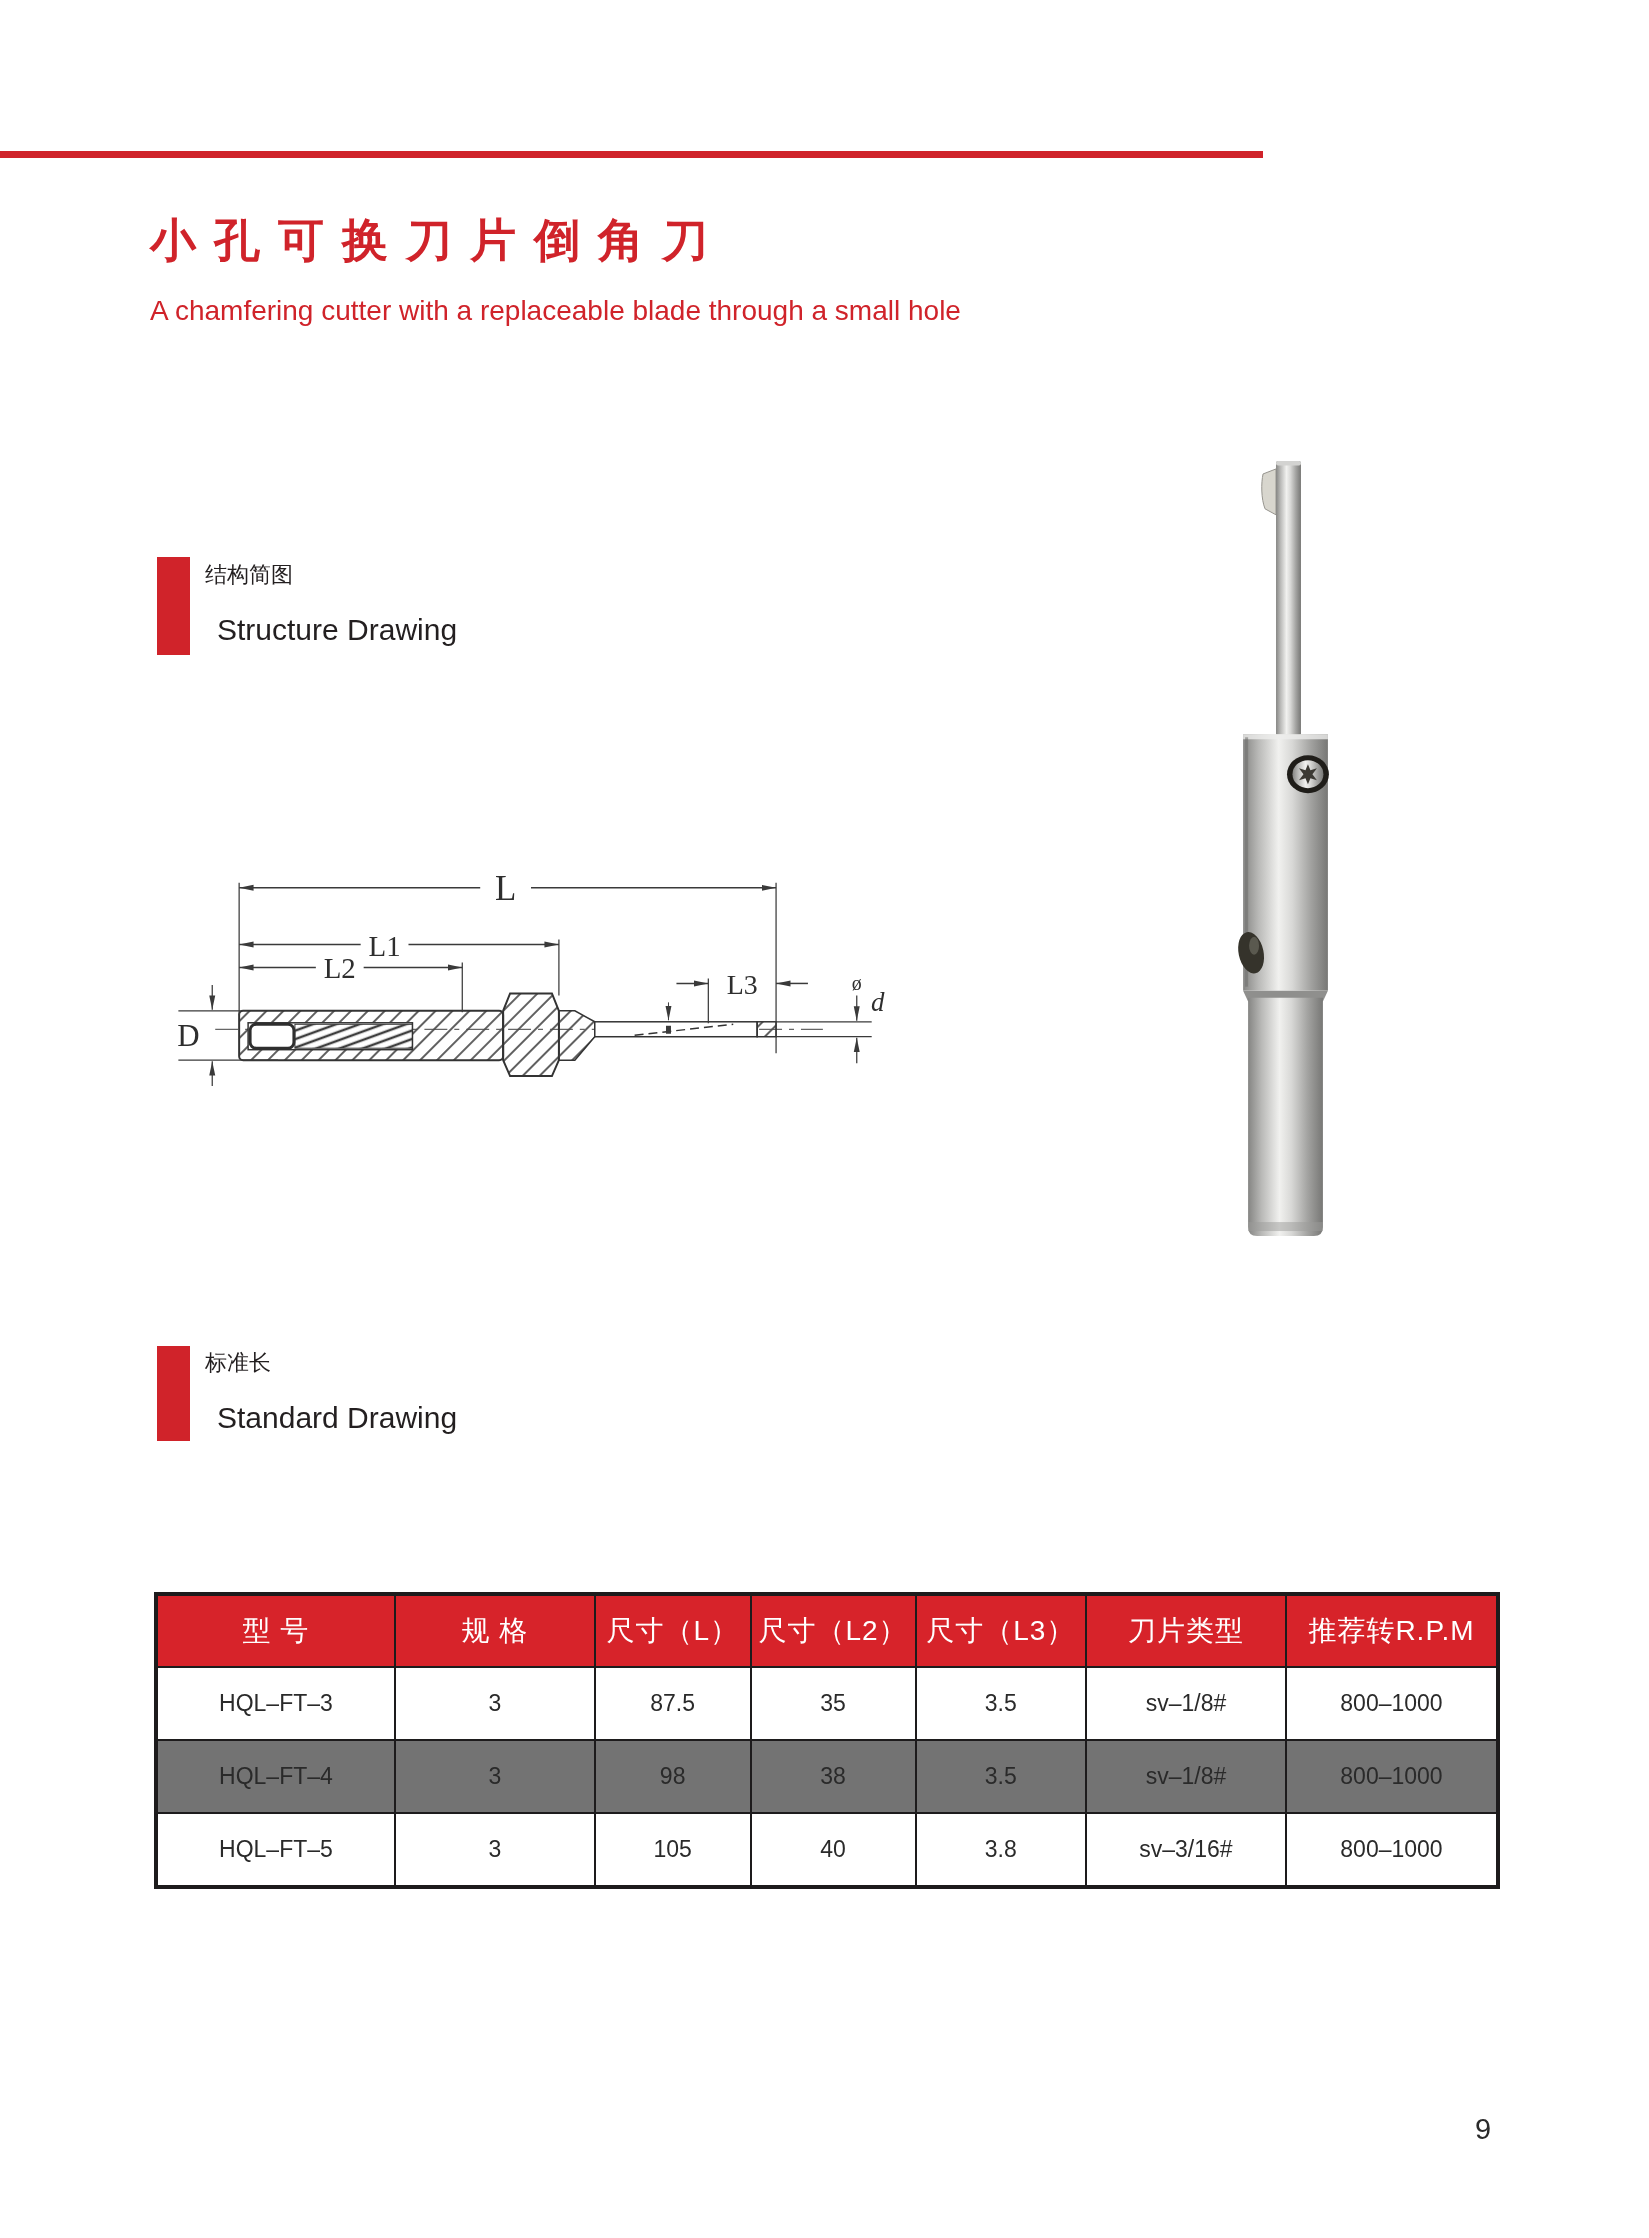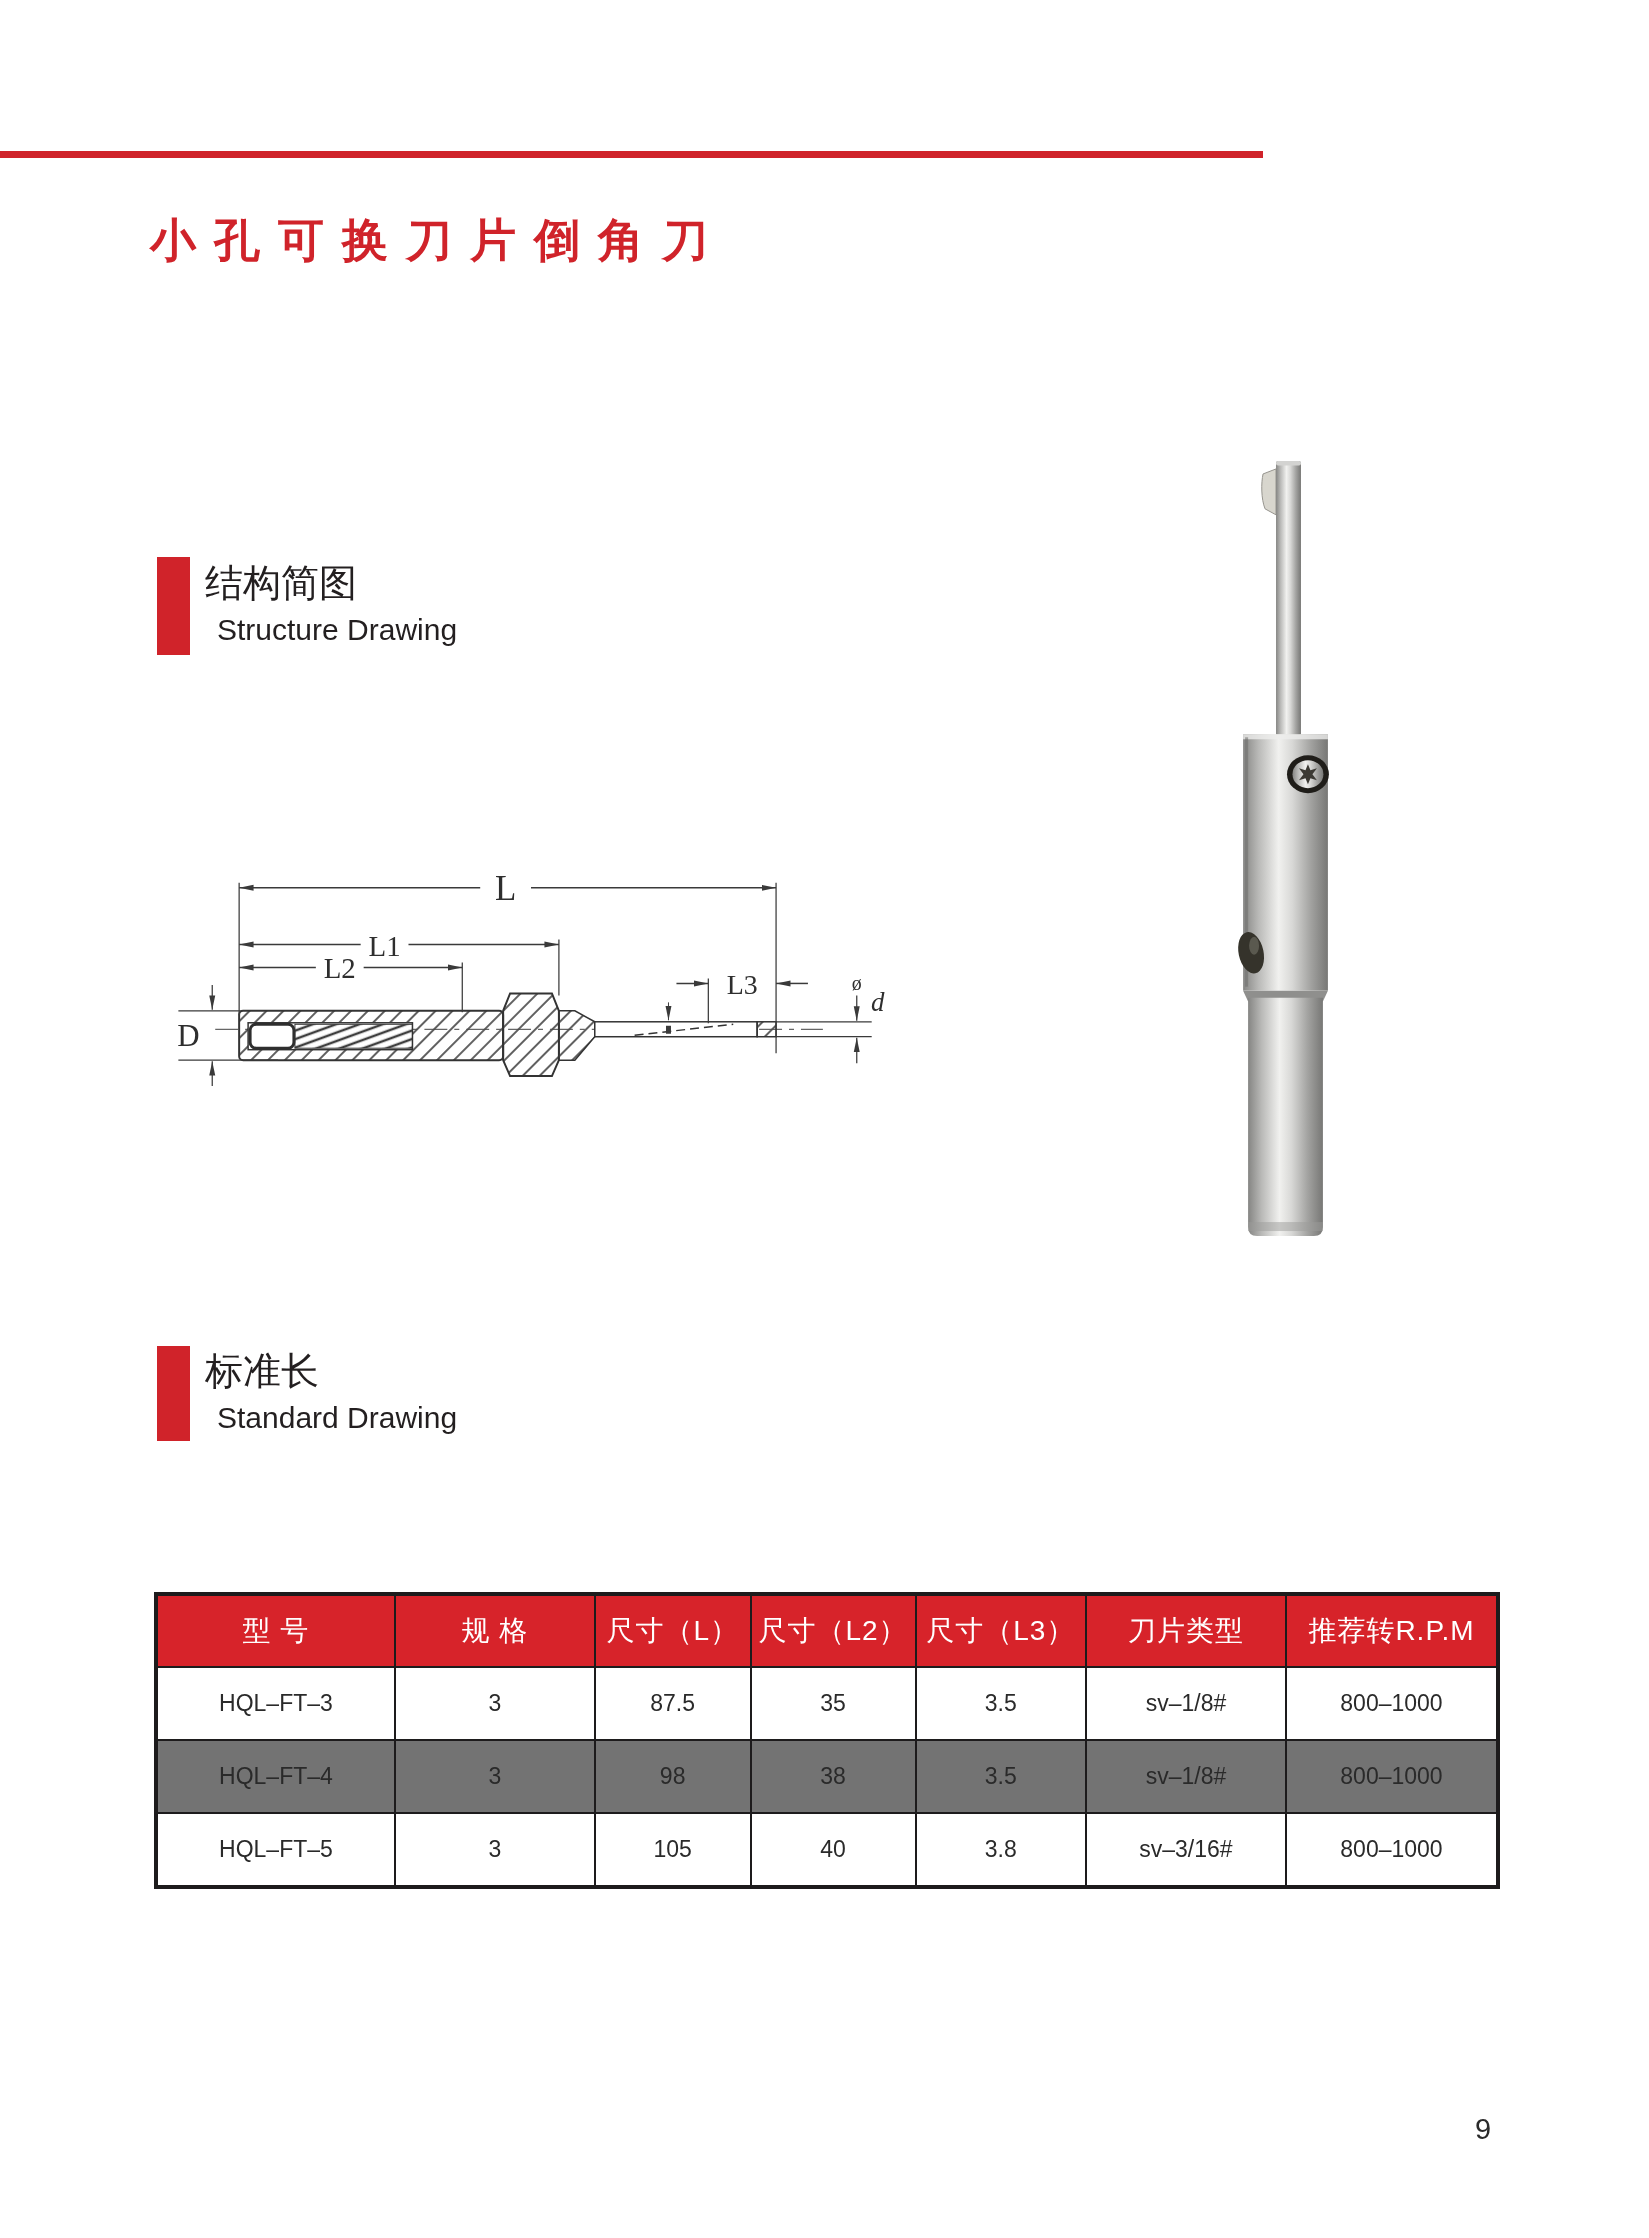--- a/index.html
+++ b/index.html
@@ -25,21 +25,21 @@
   }
   .subtitle-en{
     left:150px;top:296px;
     font-size:28px;font-weight:normal;
     color:#d0232a;line-height:1.1;white-space:nowrap;
   }
   
   .sec-bar{width:33px;background:#d0232a;}
   .sec-bar.s1{left:157px;top:557px;height:98px;}
   .sec-bar.s2{left:157px;top:1346px;height:95px;}
-  .sec-zh{font-size:38px;line-height:1;color:#231f20;white-space:nowrap;}
+  .sec-zh{font-size:22px;line-height:1;color:#231f20;white-space:nowrap;}
   .sec-en{font-size:30px;line-height:1;color:#231f20;white-space:nowrap;margin-left:12px;}
   .sec-zh.s1{left:205px;top:564px;}
   .sec-en.s1{left:205px;top:615px;}
   .sec-zh.s2{left:205px;top:1352px;}
   .sec-en.s2{left:205px;top:1403px;}
   
   .drawing{left:160px;top:838px;width:748px;height:259px;}
   
   .photo{left:1222px;top:449px;width:130px;height:798px;}
   
@@ -76,20 +76,21 @@
   }
 </style>
 </head>
 <body>
 
 <div class="page">
 
   <div class="abs top-rule"></div>
 
   <div class="abs title-zh">小孔可换刀片倒角刀</div>
+  <div class="abs subtitle-en">A chamfering cutter with a replaceable blade through a small hole</div>
 
   <div class="abs sec-bar s1"></div>
   <div class="abs sec-zh s1">结构简图</div>
   <div class="abs sec-en s1">Structure Drawing</div>
 
   <svg class="abs drawing" viewBox="0 0 1500 520" xmlns="http://www.w3.org/2000/svg">
     <defs>
       <marker id="arrE" markerUnits="userSpaceOnUse" markerWidth="30" markerHeight="18" viewBox="0 0 30 18" refX="29" refY="9" orient="auto">
         <path d="M0,3 L29,9 L0,15 Z" fill="#3a3a3a"></path>
       </marker>

